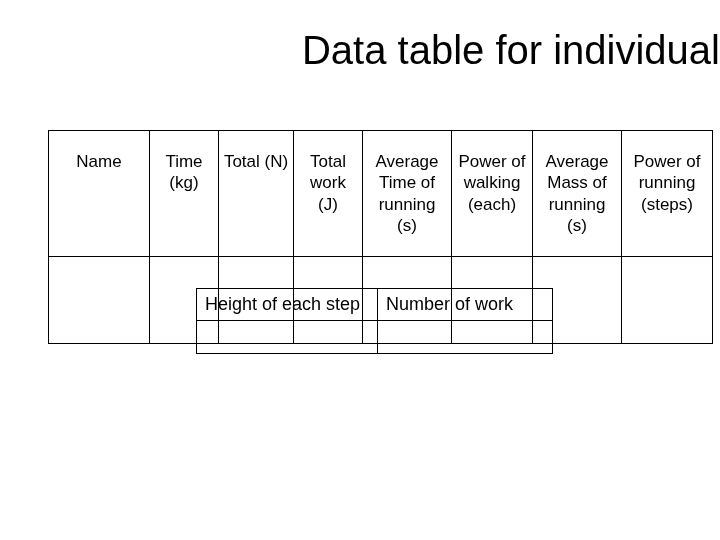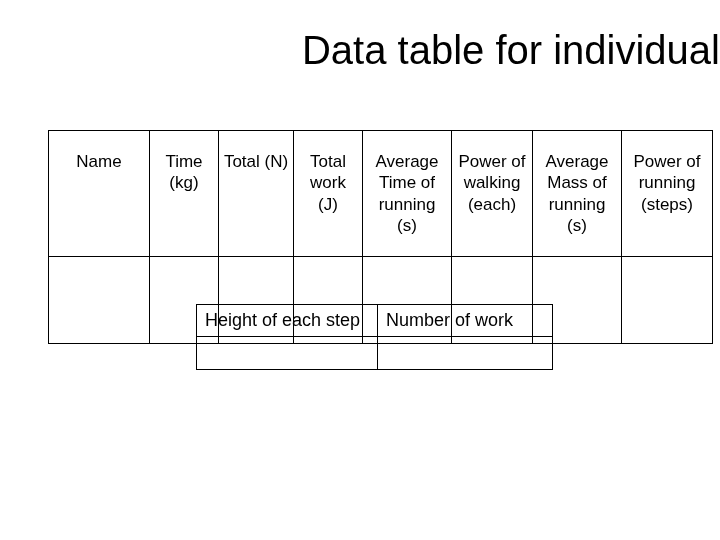--- a/index.html
+++ b/index.html
@@ -47,21 +47,21 @@
   .col2 { width: 66px; }
   .col3 { width: 60px; margin-top: 28px; }
   .col4 { width: 80px; }
   .col5 { width: 72px; }
   .col6 { width: 80px; }
   .col7 { width: 82px; }
 
   .sub-table {
     border-collapse: collapse;
     position: absolute;
-    top: 304px;
+    top: 288px;
     left: 196px;
     table-layout: fixed;
   }
   .sub-table th, .sub-table td {
     border: 1px solid #000;
     font-weight: normal;
     font-size: 18px;
     text-align: left;
     vertical-align: top;
     padding: 4px 8px;

